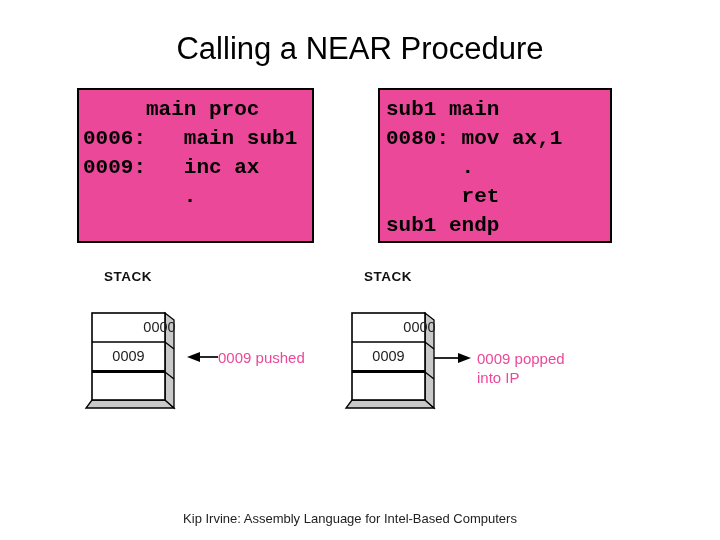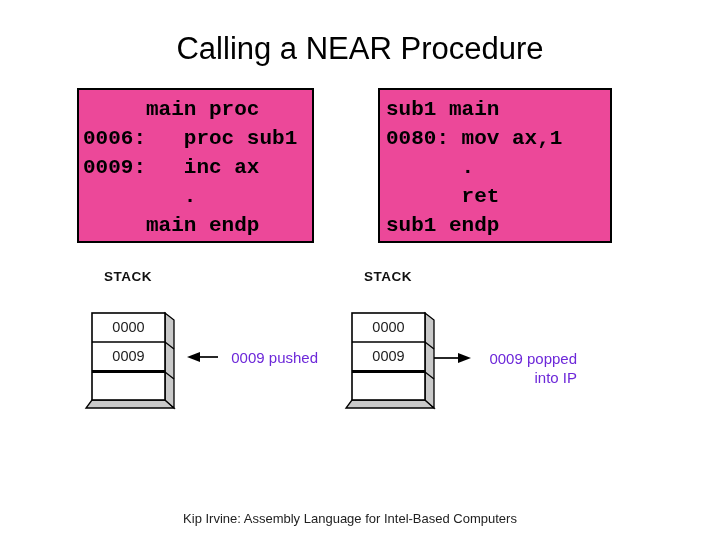--- a/index.html
+++ b/index.html
@@ -28,46 +28,45 @@
     font-size:13.5px;font-weight:bold;letter-spacing:0.5px;color:#111;
   }
   .stack-label.l{left:97px;}
   .stack-label.r{left:357px;}
   .cell-val{
     position:absolute;width:73px;text-align:center;font-size:14.5px;color:#222;
     line-height:15px;
   }
   .cell-val.l{left:92px;}
   .cell-val.r{left:352px;}
-  .cell-row1{top:320px;}
+  .cell-row1{top:320px;margin-left:31px;}
   .cell-row2{top:349px;}
   .caption{
-    position:absolute;width:100px;text-align:right;font-size:15px;
-    line-height:19px;color:#6d28d9;
+    position:absolute;width:100px;text-align:left;font-size:15px;
+    line-height:19px;color:#ec4899;
   }
   .caption.l{left:218px;top:348px;}
   .caption.r{left:477px;top:349px;}
   .footer{
     position:absolute;top:511px;left:0;width:700px;text-align:center;
     font-size:13px;color:#222;
   }
 </style>
 </head>
 <body>
 
 <div class="slide">
 
   <div class="title">Calling a NEAR Procedure</div>
 
   <div class="codebox left">
     <div class="codeline">     main proc</div>
-    <div class="codeline">0006:   proc sub1</div>
+    <div class="codeline">0006:   main sub1</div>
     <div class="codeline">0009:   inc ax</div>
     <div class="codeline">        .</div>
-    <div class="codeline">     main endp</div>
   </div>
 
   <div class="codebox right">
     <div class="codeline">sub1 main</div>
     <div class="codeline">0080: mov ax,1</div>
     <div class="codeline">      .</div>
     <div class="codeline">      ret</div>
     <div class="codeline">sub1 endp</div>
   </div>
 

